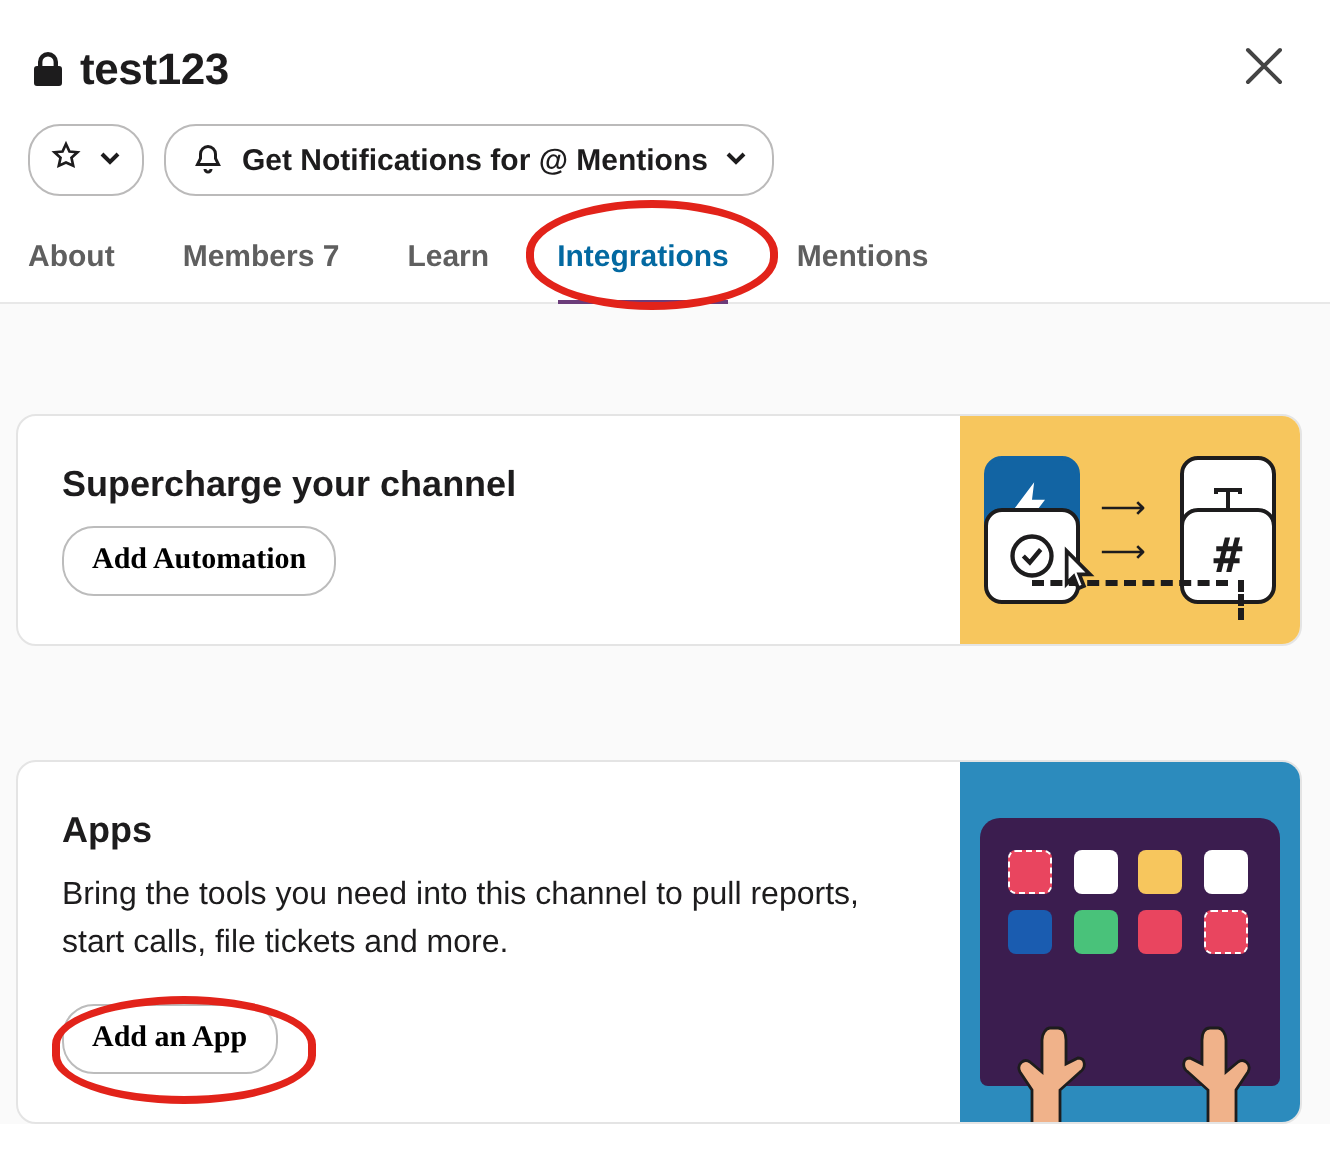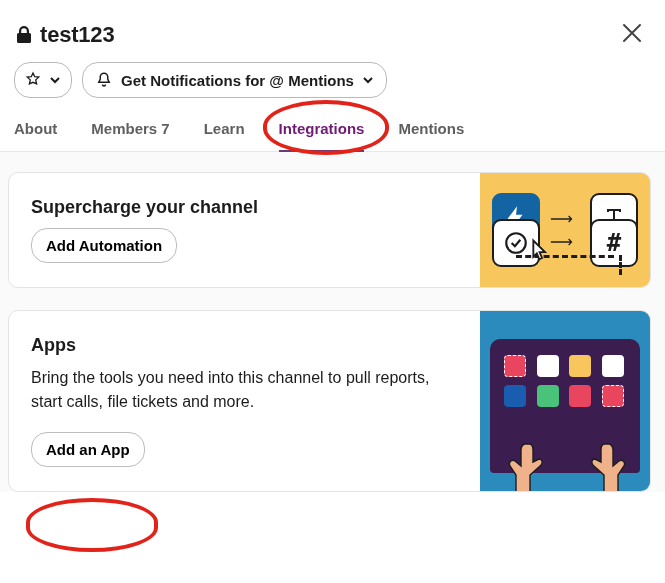--- a/index.html
+++ b/index.html
@@ -65,21 +65,21 @@
   }
   .tab {
     padding: 8px 0 14px 0;
     font-size: 15px;
     font-weight: 700;
     color: #5f5f5f;
     cursor: pointer;
     position: relative;
   }
   .tab.active {
-    color: #701a75;
+    color: #0369a1;
   }
   .tab.active::after {
     content: "";
     position: absolute;
     left: 0; right: 0; bottom: -1px;
     height: 2px;
     background: #6b3c7a;
   }
   .red-circle-tab {
     position: absolute;
@@ -94,20 +94,21 @@
     flex-direction: column;
     gap: 22px;
     background: #fafafa;
   }
   .card {
     display: flex;
     border: 1px solid #e4e4e4;
     border-radius: 10px;
     overflow: hidden;
     background: #fff;
+    margin-top: 35px;
   }
   .card-body {
     flex: 1;
     padding: 24px 22px;
   }
   .card-body h2 {
     font-size: 18px;
     font-weight: 900;
     margin-bottom: 10px;
   }
@@ -120,20 +121,21 @@
   }
   .btn-row { display: flex; gap: 14px; }
   .btn-outline {
     border: 1px solid #bcbcbc;
     border-radius: 16px;
     background: #fff;
     padding: 8px 14px;
     font-size: 15px;
     font-weight: 700;
     cursor: pointer;
+    font-family: Liberation Serif, serif;
   }
   .illus {
     width: 170px;
     flex: 0 0 170px;
     position: relative;
   }
   .illus.yellow { background: #f7c65d; }
   .illus.blue { background: #2c8bbd; }
   .tile {
     position: absolute;

